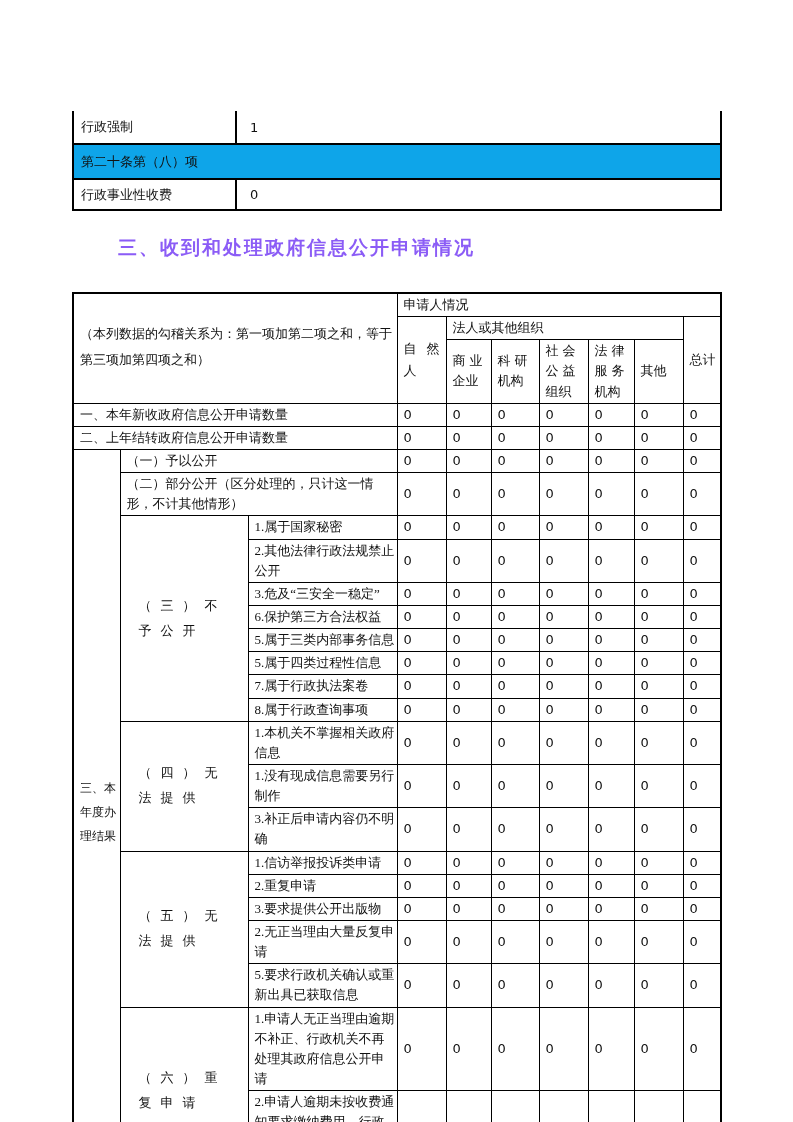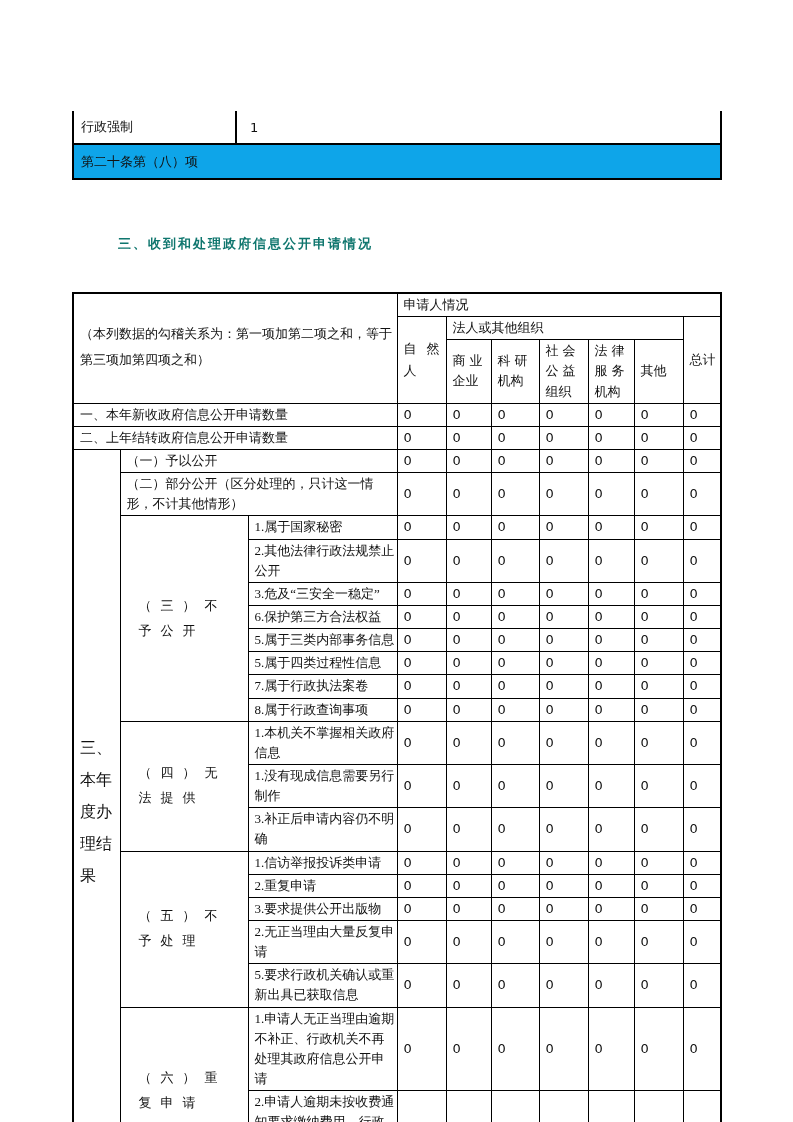--- a/index.html
+++ b/index.html
@@ -13,33 +13,33 @@
   .top-table tr:first-child td{border-top:none;}
   .tt-r{height:31px;}
   .tt-r1{height:33px;}
   .num{font-family:"DejaVu Sans","Liberation Sans",sans-serif;font-size:12.5px;}
   .top-table .vcell{padding-left:13px;}
   .section-row td{background:#0ea5e9;height:29px;}
 
   
   .heading{position:absolute;left:118px;top:235px;
            font-family:"Liberation Sans","DejaVu Sans",sans-serif;
-           font-weight:bold;font-size:13px;letter-spacing:2px;color:#0f766e;}
+           font-weight:bold;font-size:19px;letter-spacing:2px;color:#8b5cf6;}
 
   
   .main-table{position:absolute;left:72px;top:292px;width:648px;border:2px solid #000;}
   .main-table td{border:1px solid #000;font-size:13px;padding:1px 2px 1px 6px;
                  vertical-align:middle;line-height:1.55;overflow:hidden;}
   .main-table tr{height:22px;}
   .hr1{height:24px;}
   .hr2{height:24px;}
   .hr3{height:62px;}
   .note{display:inline-block;line-height:2;font-family:Liberation Mono, monospace;}
   .colA{padding:1px 2px;}
-  .wrapA{display:inline-block;width:40px;line-height:2;font-size:16px;}
+  .wrapA{display:inline-block;width:40px;line-height:2;font-size:12px;}
   .spread{display:inline-block;width:96px;letter-spacing:9px;line-height:1.9;margin-left:12px;}
   .w2{display:inline-block;width:30px;line-height:1.55;text-align:justify;text-justify:inter-character;}
   .jchar{display:inline-block;width:36px;line-height:1.7;text-align:justify;text-justify:inter-character;}
   .val{font-family:"DejaVu Sans","Liberation Sans",sans-serif;font-size:12.5px;padding-left:7px;}
 </style>
 </head>
 <body>
 
 <div class="page">
 
@@ -48,20 +48,24 @@
         <col style="width:163px">
         <col style="width:485px">
       </colgroup>
     <tbody>
         <tr class="tt-r1">
       <td>行政强制</td>
       <td class="vcell num">1</td>
     </tr>
     <tr class="section-row">
       <td colspan="2">第二十条第（八）项</td>
+    </tr>
+    <tr class="tt-r">
+      <td>行政事业性收费</td>
+      <td class="vcell num">0</td>
     </tr>
   </tbody>
     </table>
 
   <div class="heading">三、收到和处理政府信息公开申请情况</div>
 
   <table class="main-table">
     <colgroup>
       <col style="width:47px">
         <col style="width:128px">
@@ -244,21 +248,21 @@
           <td class="label-cell">3.补正后申请内容仍不明确</td>
           <td class="val">0</td>
           <td class="val">0</td>
           <td class="val">0</td>
           <td class="val">0</td>
           <td class="val">0</td>
           <td class="val">0</td>
           <td class="val">0</td>
         </tr>
         <tr>
-          <td class="colB" rowspan="5"><span class="spread">（五）不予处理</span></td>
+          <td class="colB" rowspan="5"><span class="spread">（五）无法提供</span></td>
           <td class="label-cell">1.信访举报投诉类申请</td>
           <td class="val">0</td>
           <td class="val">0</td>
           <td class="val">0</td>
           <td class="val">0</td>
           <td class="val">0</td>
           <td class="val">0</td>
           <td class="val">0</td>
         </tr>
         <tr>

